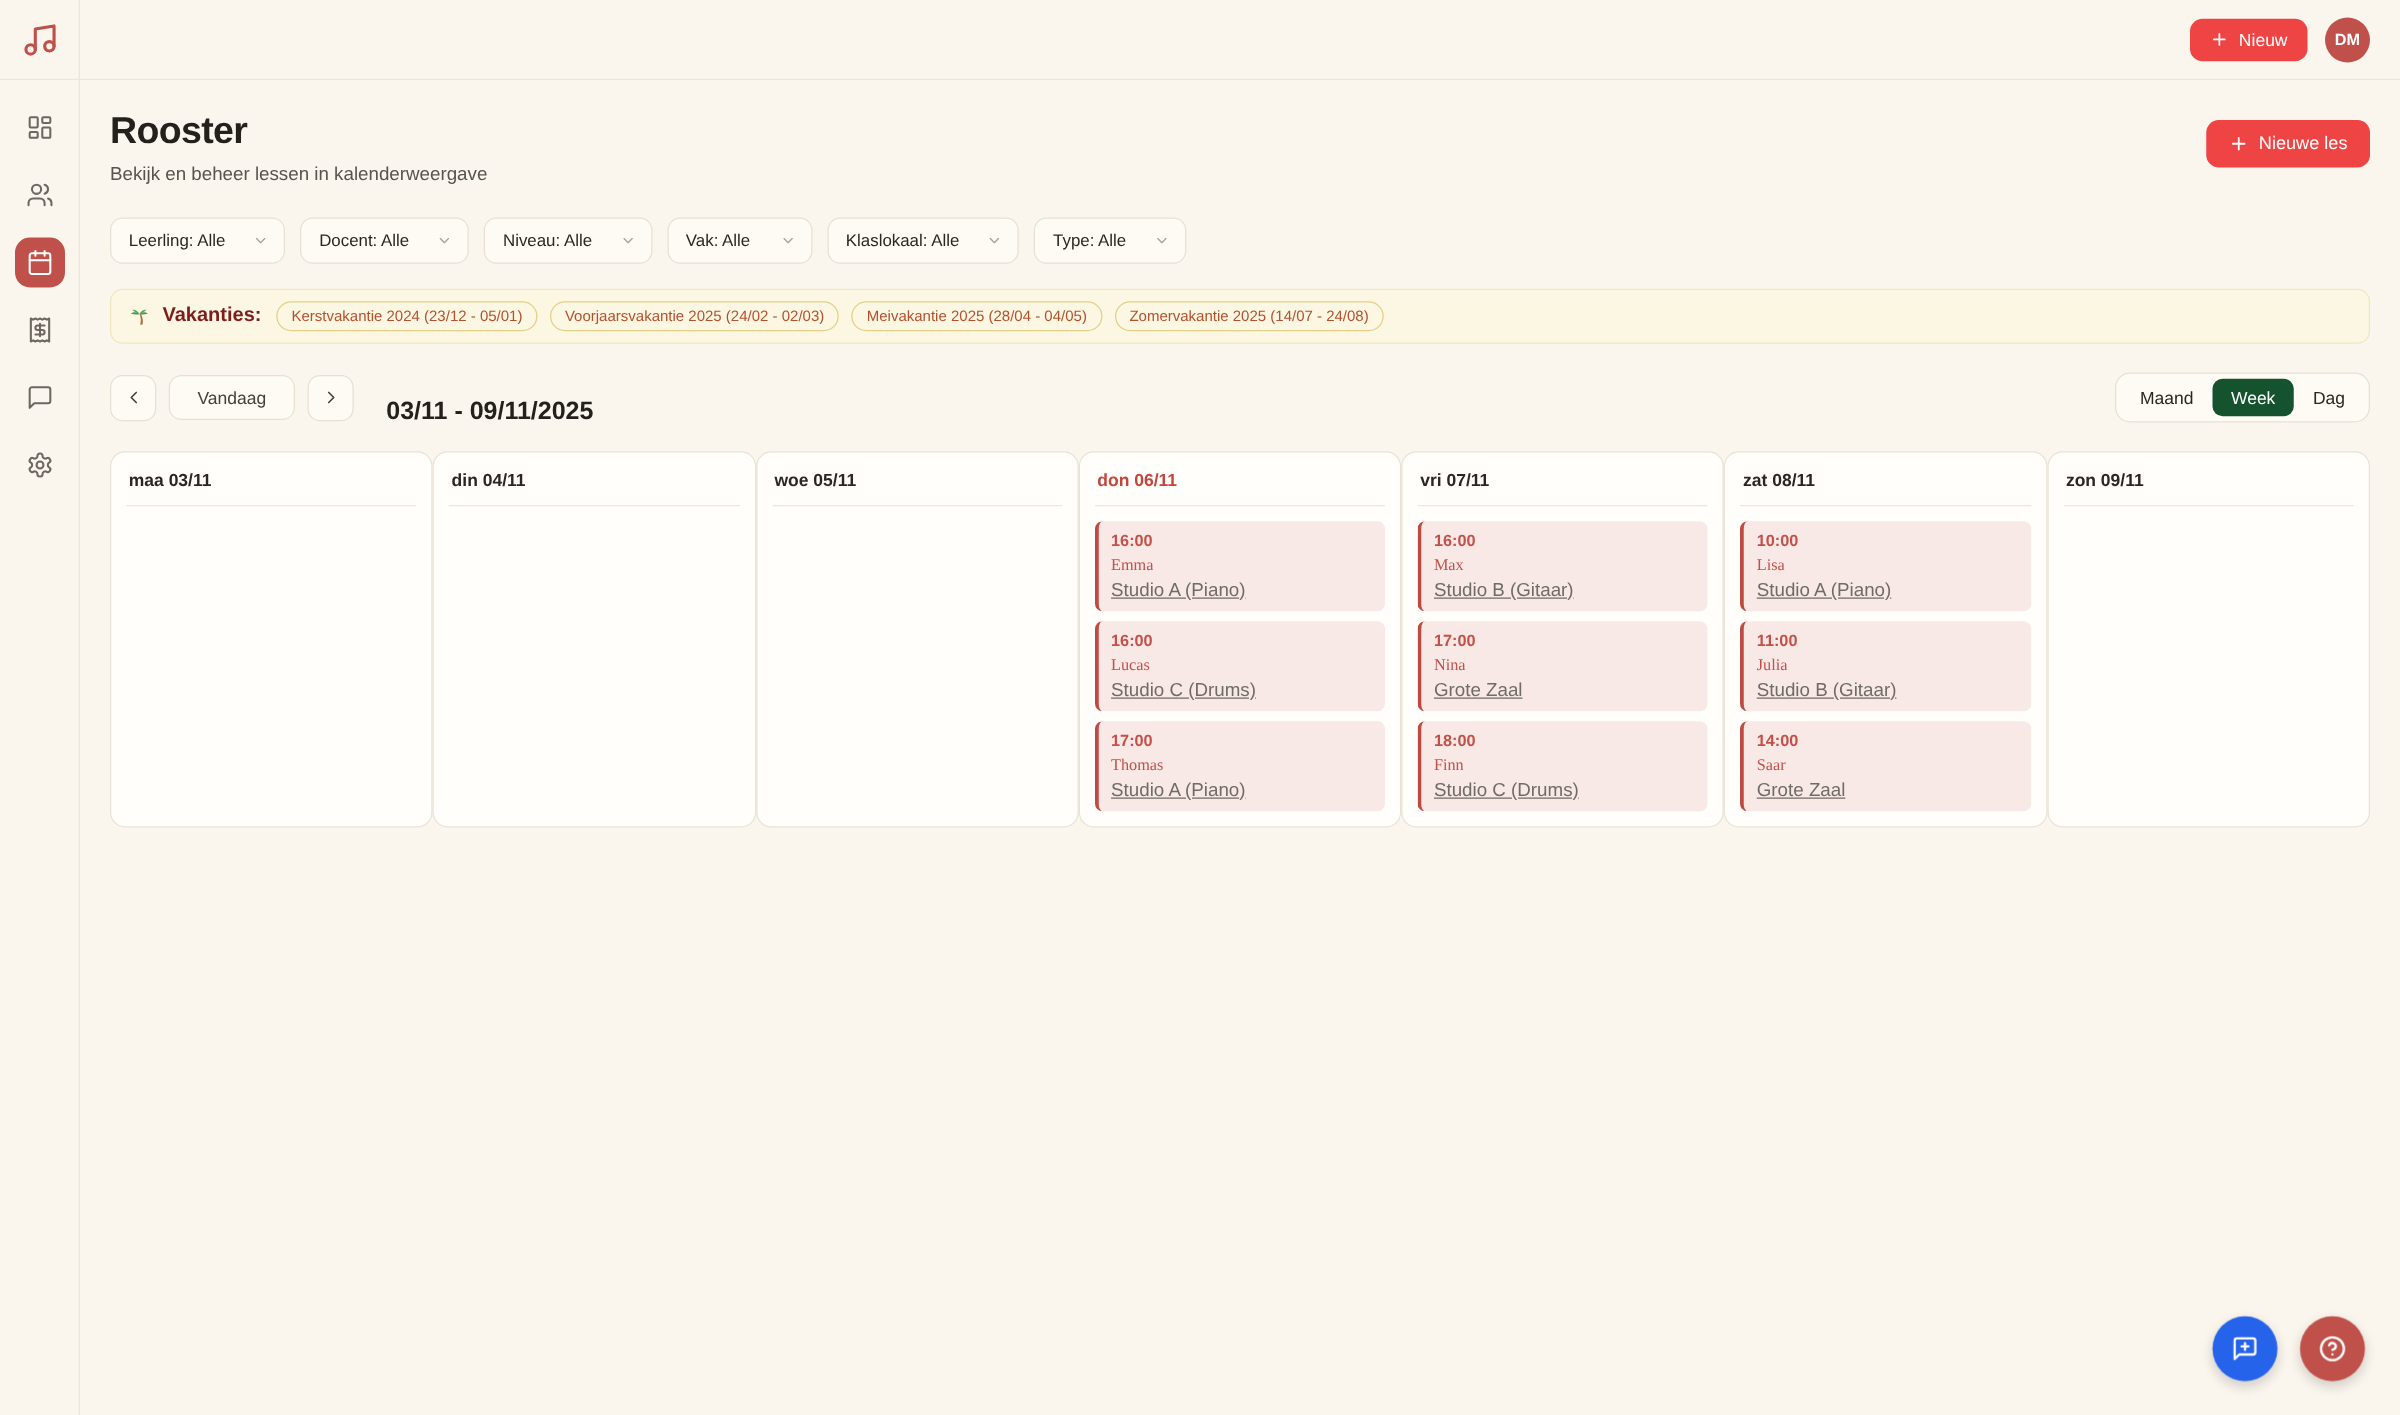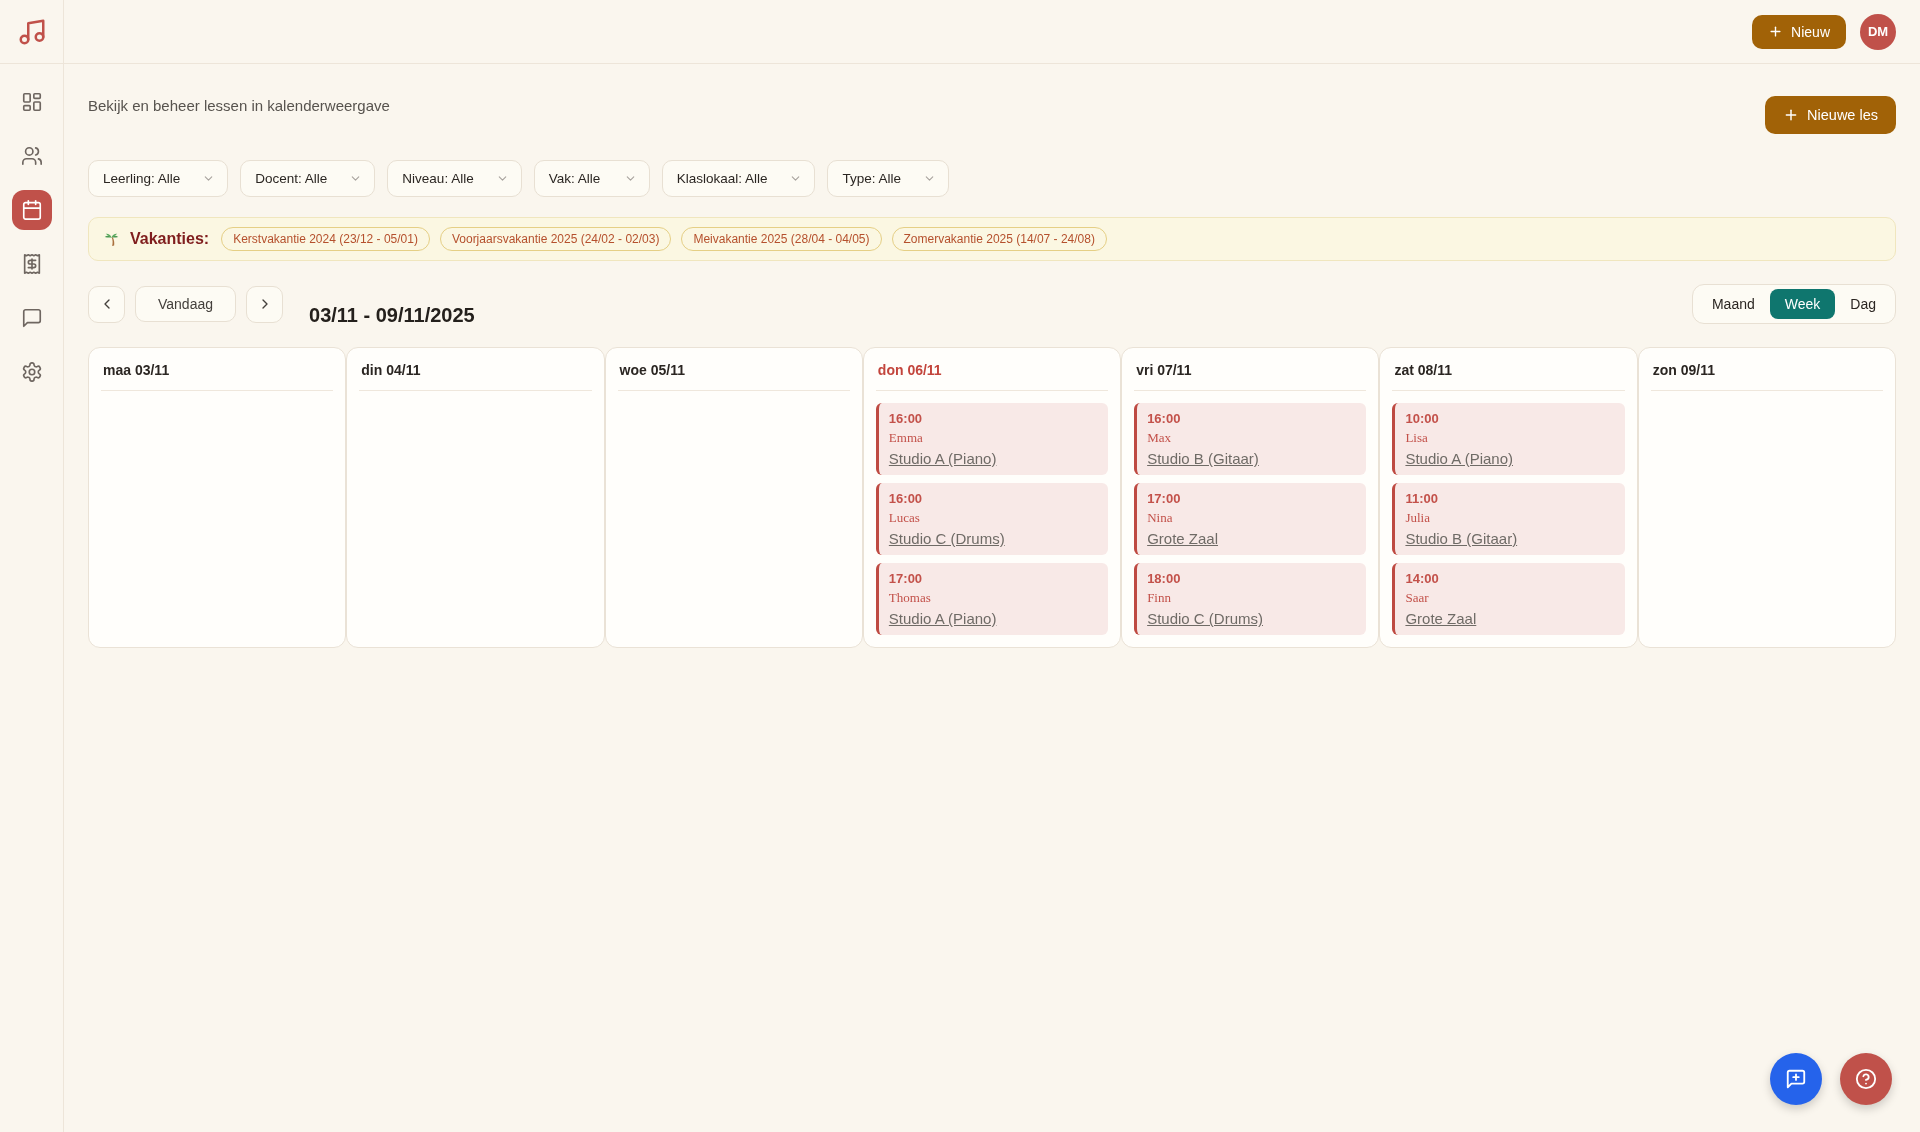--- a/index.html
+++ b/index.html
@@ -33,21 +33,21 @@
   }
 
   
   .topbar {
     position:fixed; left:64px; right:0; top:0; height:64px;
     background:#FAF6EE; border-bottom:1px solid #EDE5D9;
     display:flex; align-items:center; justify-content:flex-end; gap:14px; padding:0 24px; z-index:10;
   }
   .btn-red {
     display:inline-flex; align-items:center; gap:8px;
-    background:#a16207; color:#fff; border:none; border-radius:10px;
+    background:#ef4444; color:#fff; border:none; border-radius:10px;
     font-size:14px; font-weight:500; padding:9px 16px; cursor:pointer;
     font-family:"Liberation Sans", sans-serif;
   }
   .avatar {
     width:36px; height:36px; border-radius:50%; background:#C0514A; color:#fff;
     display:flex; align-items:center; justify-content:center; font-size:13px; font-weight:700; cursor:pointer;
   }
 
   
   .main { margin-left:64px; padding:88px 24px 0 24px; }
@@ -89,21 +89,21 @@
   .nav-today { padding:9px 22px; font-size:14px; font-weight:500; margin:0 10px; }
   .range-title { font-size:20px; font-weight:700; color:#24201C; margin-left:26px;margin-top:23px; }
   .view-toggle {
     margin-left:auto; display:flex; align-items:center; gap:0;
     background:#FDFBF4; border:1px solid #E8E0D3; border-radius:12px; padding:4px;
   }
   .view-btn {
     border:none; background:transparent; border-radius:8px; padding:7px 15px;
     font-size:14px; color:#2B2622; cursor:pointer; font-family:"Liberation Sans", sans-serif;
   }
-  .view-btn.active { background:#0f766e; color:#fff; font-weight:500; }
+  .view-btn.active { background:#14532d; color:#fff; font-weight:500; }
 
   
   .grid { display:grid; grid-template-columns:repeat(7,1fr); gap:0; }
   .day-col {
     background:#FFFEFB; border:1px solid #EAE2D6; border-radius:12px;
     padding:12px; min-height:292px;
   }
   .day-header {
     font-size:14px; font-weight:700; color:#2B2622;
     padding:2px 2px 12px 2px; border-bottom:1px solid #EFE7DC; margin-bottom:12px;
@@ -210,20 +210,21 @@
     </span>
     <span>Nieuw</span>
   </button>
   <div class="avatar">DM</div>
 </header>
 
 <main class="main">
 
   <div class="page-head">
     <div>
+      <h1 class="page-title">Rooster</h1>
       <div class="page-sub">Bekijk en beheer lessen in kalenderweergave</div>
     </div>
     <button class="btn-red big">
       <span>
         <svg width="16" height="16" viewBox="0 0 24 24" fill="none" stroke="#fff" stroke-width="2.2" stroke-linecap="round">
             <path d="M5 12h14"></path>
             <path d="M12 5v14"></path>
           </svg>
       </span>
       <span>Nieuwe les</span>

